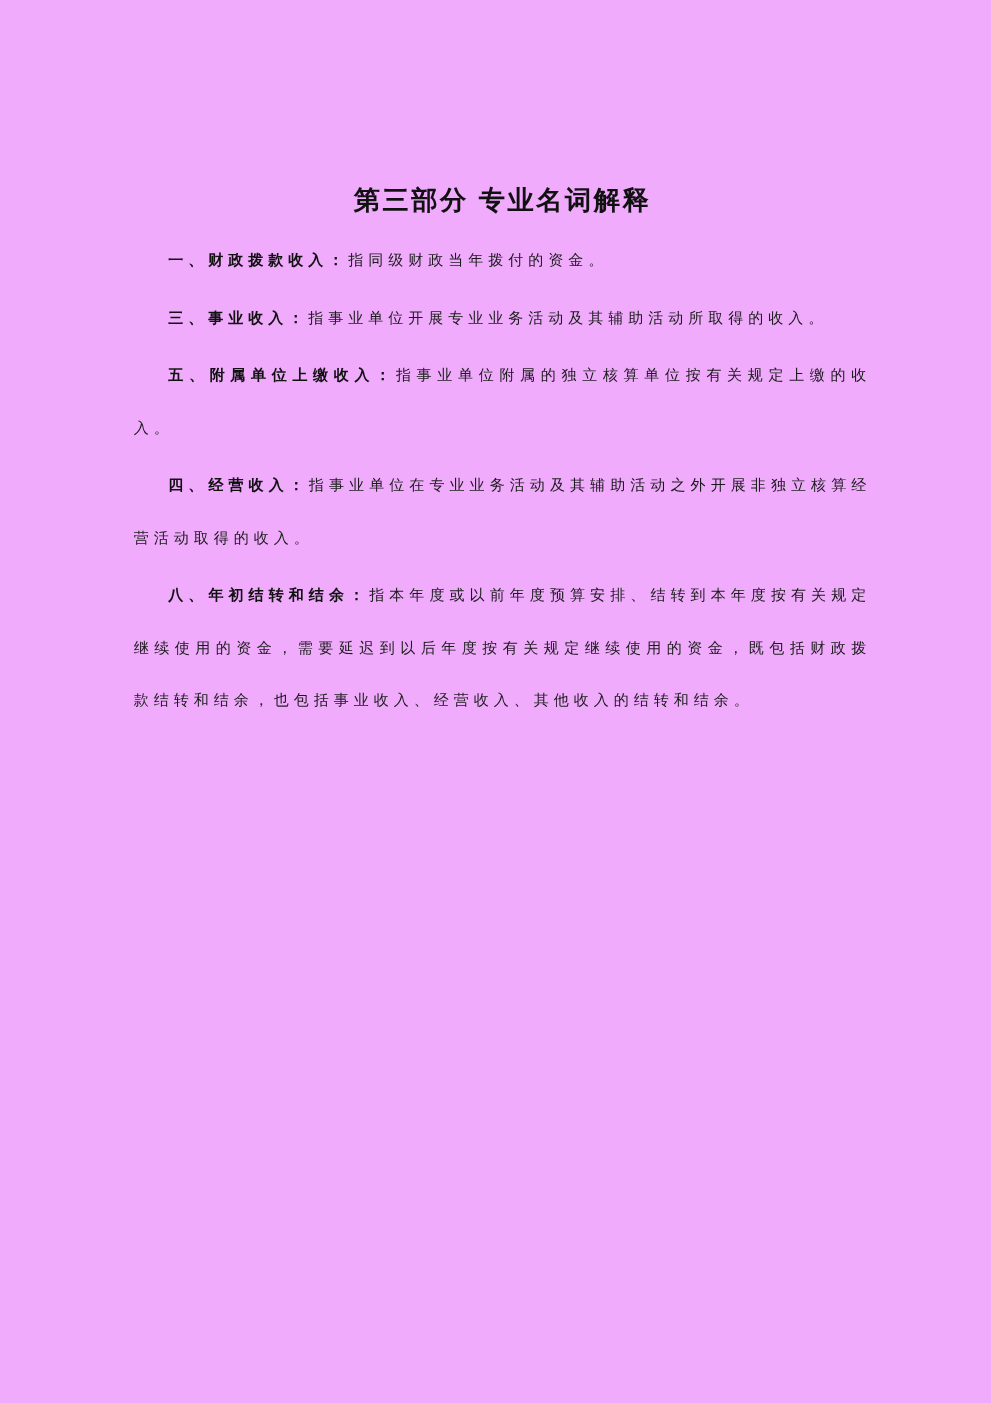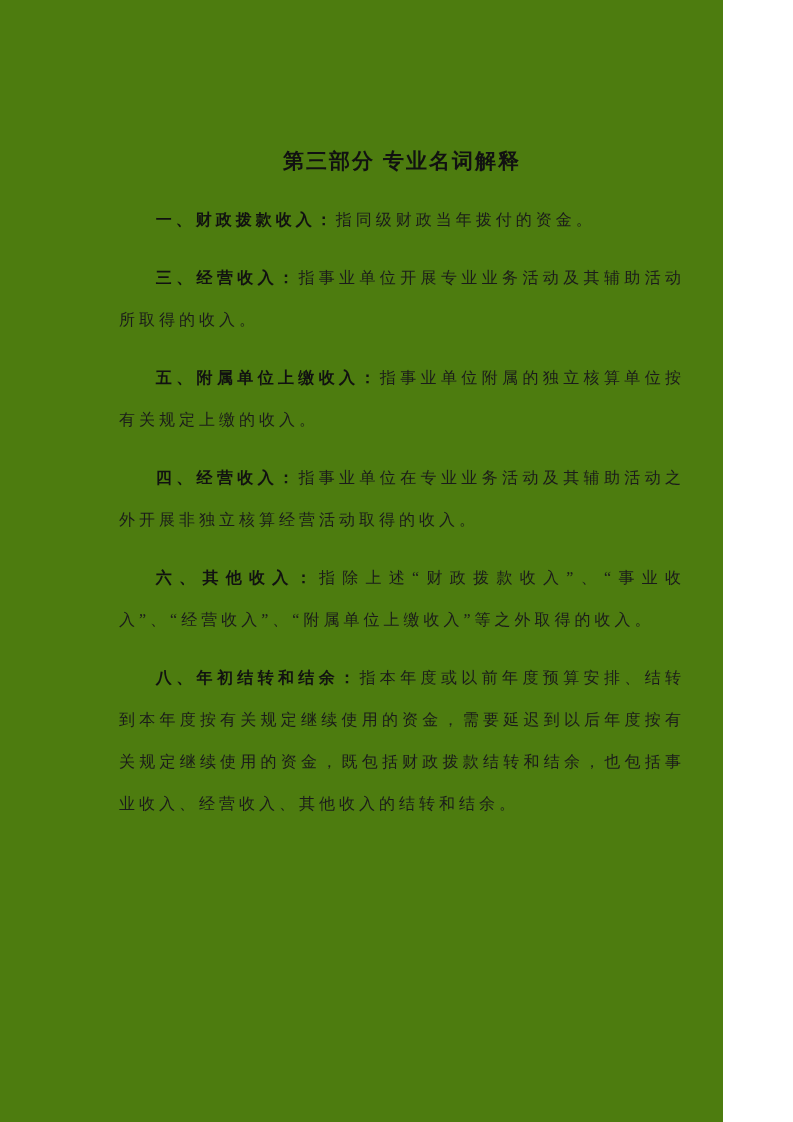--- a/index.html
+++ b/index.html
@@ -2,23 +2,23 @@
 <html><head>
 <meta charset="utf-8">
 <style>
   html, body {
     margin: 0;
     padding: 0;
     background: #ffffff;
   }
   .page {
     position: relative;
-    width: 723px;
+    width: 793px;
     height: 1122px;
-    background: #4d7c0f;
+    background: #f0abfc;
     overflow: hidden;
     font-family: "Liberation Serif", serif;
     color: #1b1b1b;
   }
   .content {
     position: absolute;
     left: 103px;
     top: 139px;
     width: 598px;
   }
@@ -26,22 +26,22 @@
     margin: 0;
     font-family: "Liberation Sans", sans-serif;
     font-weight: 700;
     font-size: 21px;
     line-height: 44px;
     letter-spacing: 2px;
     text-align: center;
     color: #111111;
   }
   .para {
-    margin: 16px;
-    font-size: 16px;
+    margin: 4px;
+    font-size: 12px;
     line-height: 42px;
     letter-spacing: 4px;
     text-align: justify;
     text-indent: 2.3em;
     word-break: break-all;
   }
   .term {
     font-weight: 700;
     color: #111111;
   }
@@ -63,25 +63,24 @@
 </head>
 <body>
 
 <div class="page">
   <div class="content">
     <h1 class="doc-title">第三部分 专业名词解释</h1>
 
     <p class="para"><span class="term">一、财政拨款收入：</span><span class="definition">指同级财政当年拨付的资金。</span></p>
 
 
-    <p class="para"><span class="term">三、经营收入：</span><span class="definition">指事业单位开展专业业务活动及其辅助活动所取得的收入。</span></p>
+    <p class="para"><span class="term">三、事业收入：</span><span class="definition">指事业单位开展专业业务活动及其辅助活动所取得的收入。</span></p>
 
     <p class="para"><span class="term">五、附属单位上缴收入：</span><span class="definition">指事业单位附属的独立核算单位按有关规定上缴的收入。</span></p>
 
     <p class="para"><span class="term">四、经营收入：</span><span class="definition">指事业单位在专业业务活动及其辅助活动之外开展非独立核算经营活动取得的收入。</span></p>
 
-    <p class="para"><span class="term">六、其他收入：</span><span class="definition">指除上述“财政拨款收入”、“事业收入”、“经营收入”、“附属单位上缴收入”等之外取得的收入。</span></p>
 
 
     <p class="para"><span class="term">八、年初结转和结余：</span><span class="definition">指本年度或以前年度预算安排、结转到本年度按有关规定继续使用的资金，需要延迟到以后年度按有关规定继续使用的资金，既包括财政拨款结转和结余，也包括事业收入、经营收入、其他收入的结转和结余。</span></p>
   </div>
 
 </div>
 
 </body></html>

